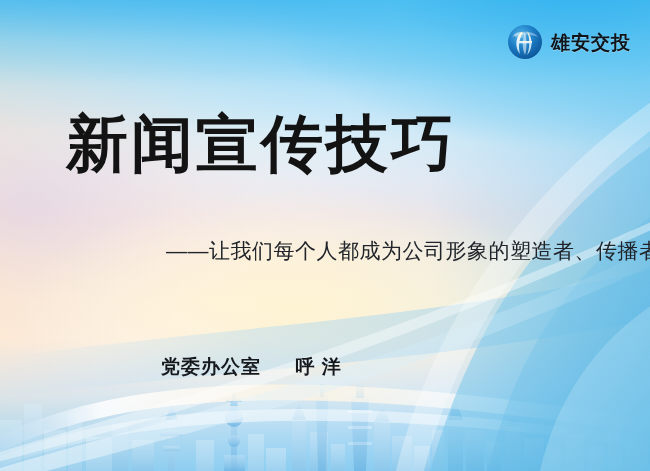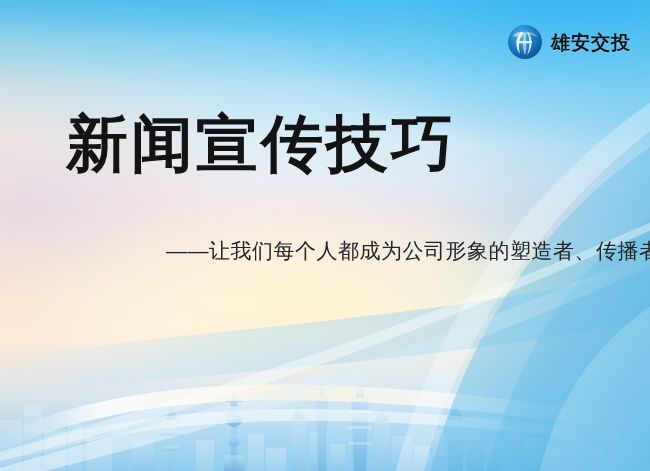--- a/index.html
+++ b/index.html
@@ -303,14 +303,19 @@
       <path d="M18 9 C15 16, 15 25, 18 31 C20 25, 20 16, 18 9 Z" fill="#ffffff" opacity="0.55"></path>
       <ellipse cx="13" cy="11" rx="6" ry="3" fill="#ffffff" opacity="0.30"></ellipse>
     </svg>
     <span class="wordmark">雄安交投</span>
   </div>
 
   <div id="title">新闻宣传技巧</div>
 
   <div id="subtitle">——让我们每个人都成为公司形象的塑造者、传播者</div>
 
+  <div id="byline">
+    <span>党委办公室</span>
+    <span class="gap"></span>
+    <span>呼 洋</span>
+  </div>
 
 </div>
 
 </body></html>

